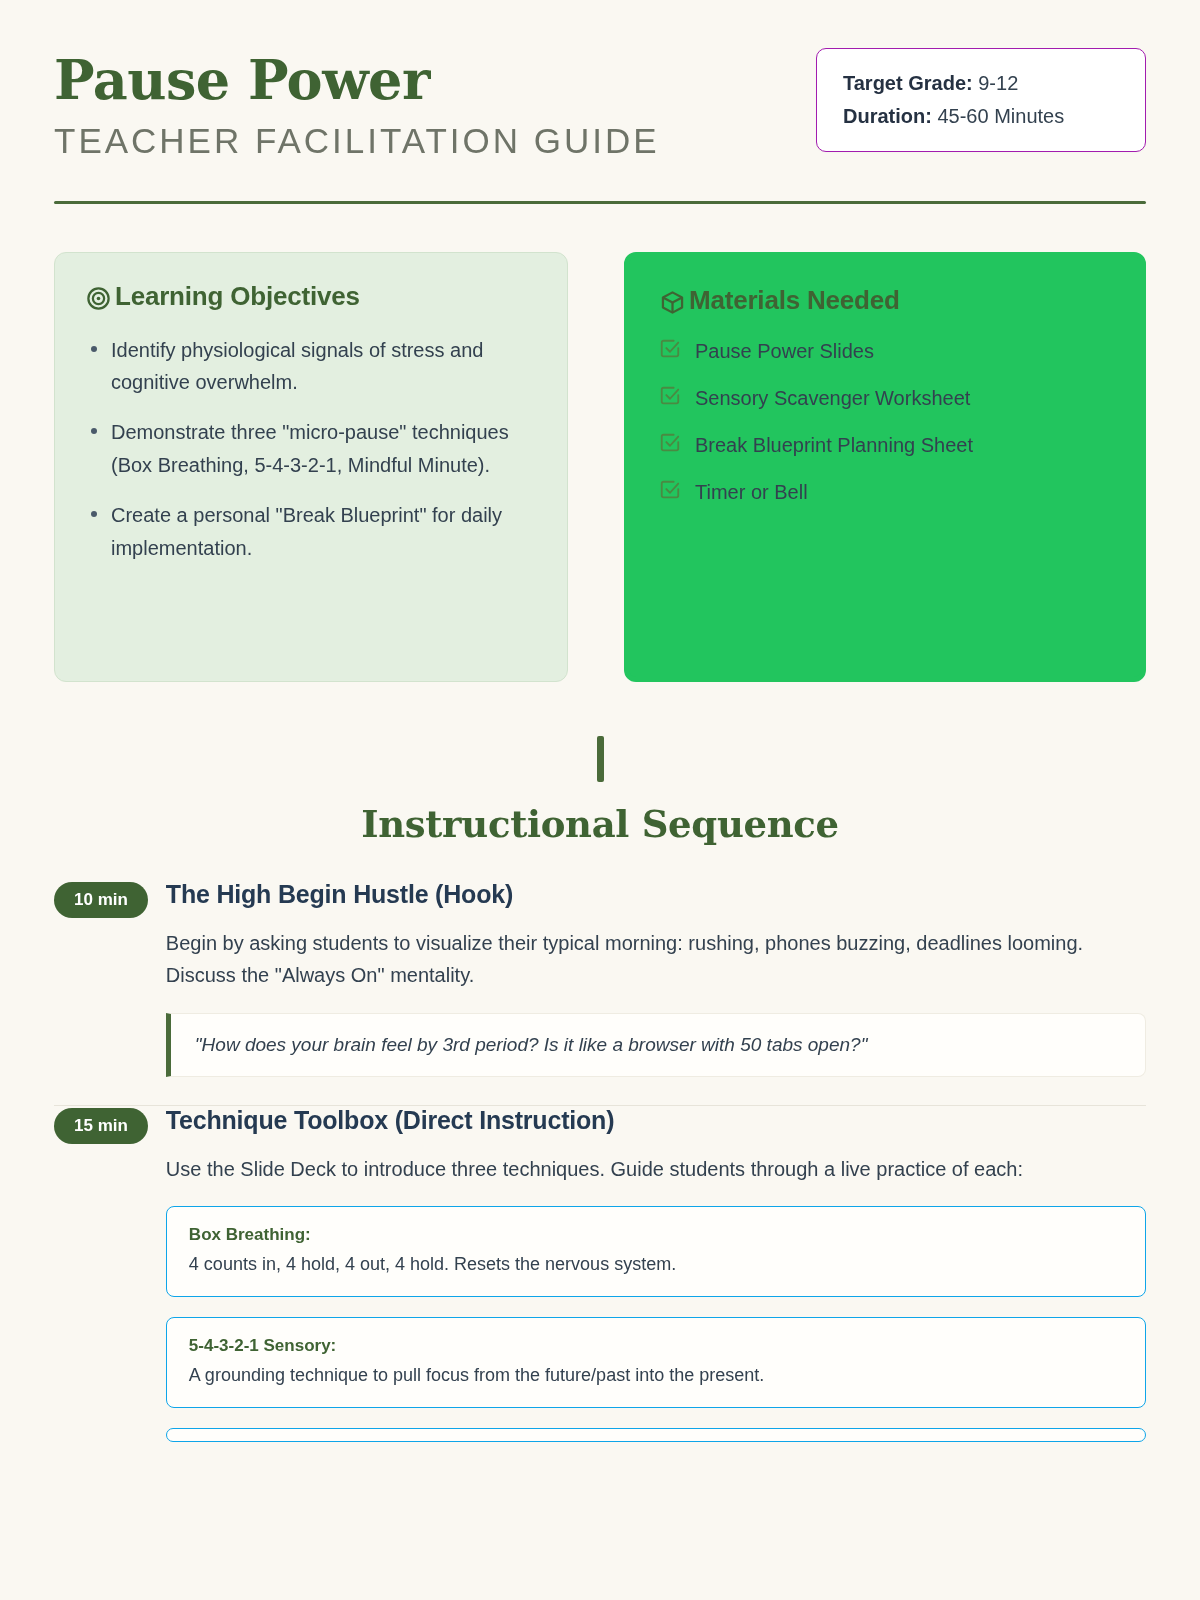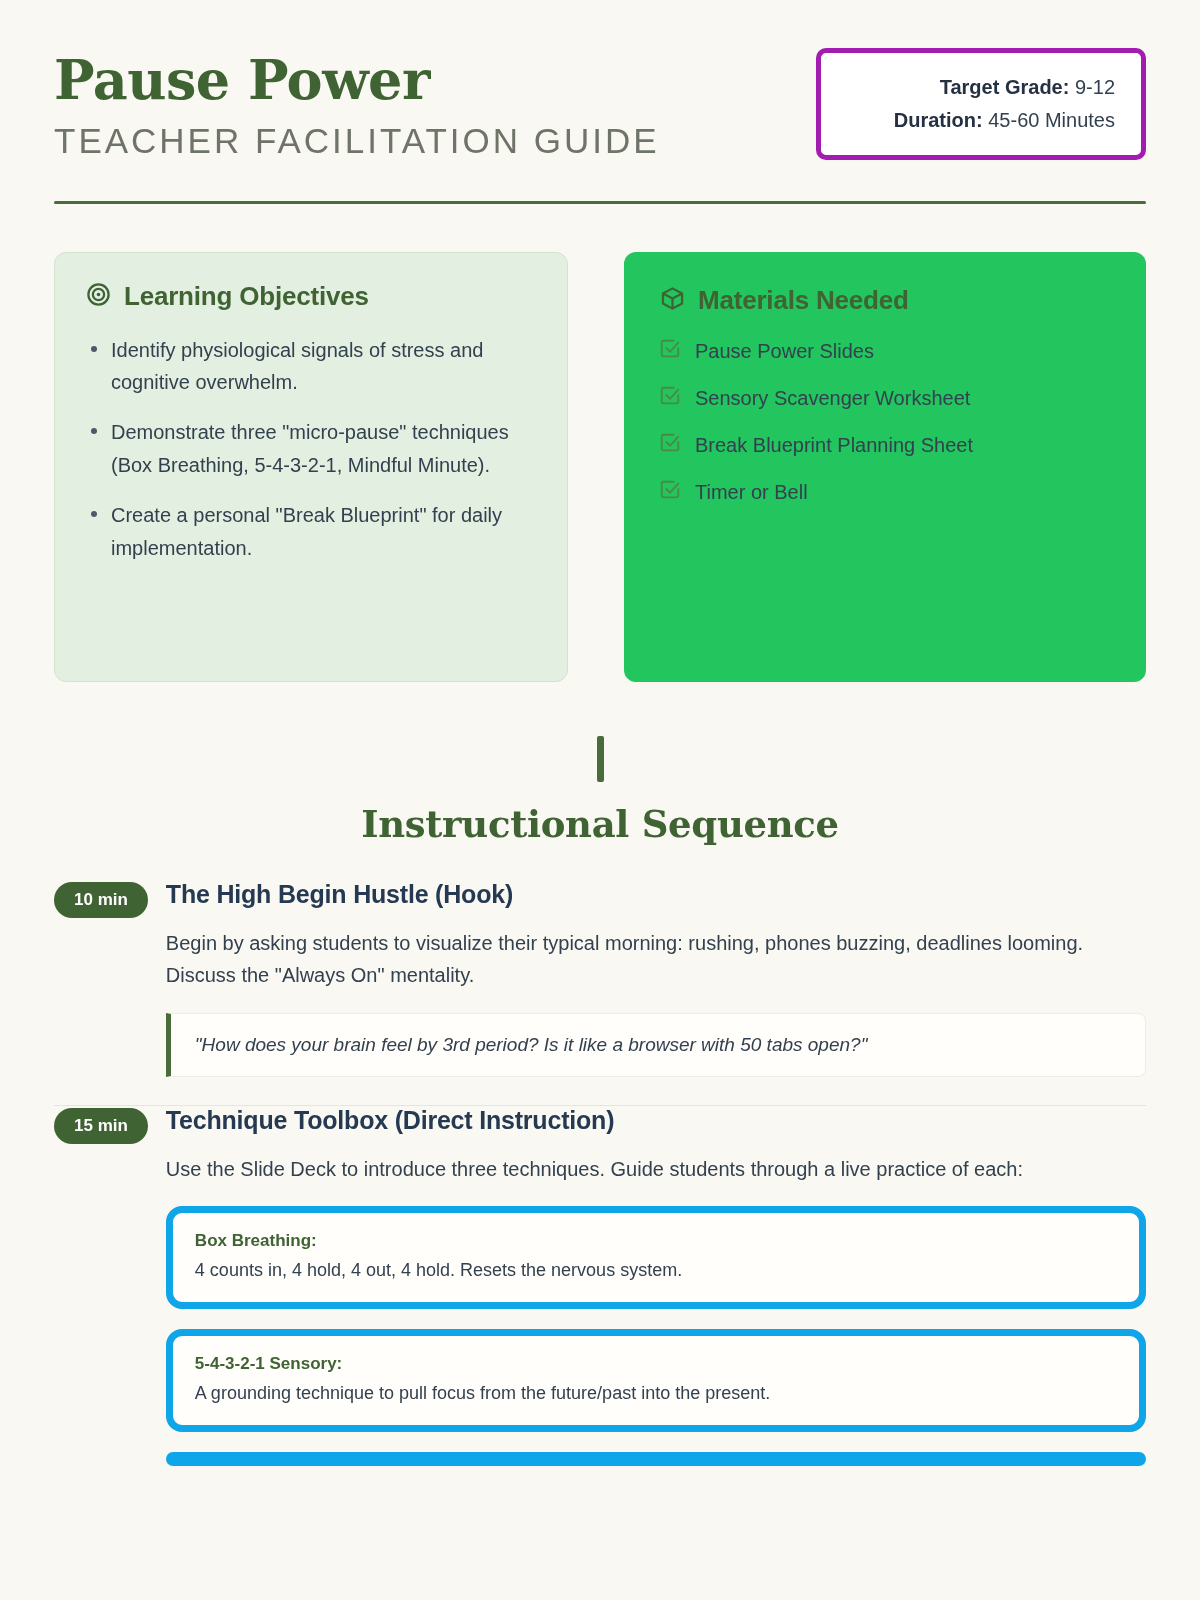--- a/index.html
+++ b/index.html
@@ -37,25 +37,24 @@
   }
   .doc-subtitle {
     font-size: 35px;
     letter-spacing: 3.0px;
     color: #6f7468;
     margin-top: 12px;
     font-weight: 400;
   }
   .meta-card {
     background: #ffffff;
-    border: 5px solid #a21caf;
+    border: 1px solid #a21caf;
     border-radius: 10px;
     padding: 18px 26px;
     min-width: 330px;
-    text-align: right;
     box-shadow: 0 1px 2px rgba(0,0,0,0.02);
   }
   .meta-line {
     font-size: 20px;
     color: #33414f;
     line-height: 1.65;
     white-space: nowrap;
   }
   .meta-line b { color: #253142; font-weight: 700; }
 
@@ -81,22 +80,22 @@
   .card.objectives {
     background: #e3efe0;
     border: 1px solid #d2e3ce;
   }
   .card.materials {
     background: #22c55e;
     border: 5px solid #22c55e;
   }
   .card-head {
     display: flex;
-    align-items: flex-start;
-    gap: 12px;
+    align-items: flex-end;
+    gap: 3px;
     margin-bottom: 22px;
   }
   .card-head .ttl {
     font-size: 26px;
     font-weight: 700;
     color: #3f6333;
     letter-spacing: -0.2px;
   }
   .card-icon { display: flex; align-items: center; }
   ul.obj-list {
@@ -201,22 +200,22 @@
     border-bottom: 1px solid #efece2;
     border-radius: 0 8px 8px 0;
     padding: 20px 24px;
     font-style: italic;
     font-size: 19px;
     color: #33414f;
   }
   .tech-box {
     margin-top: 20px;
     background: #fffefb;
-    border: 7px solid #0ea5e9;
-    border-radius: 16px;
+    border: 1px solid #0ea5e9;
+    border-radius: 8px;
     padding: 18px 22px;
   }
   .tech-name {
     font-size: 17px;
     font-weight: 700;
     color: #3f6333;
     margin-bottom: 6px;
   }
   .tech-desc {
     font-size: 18px;

